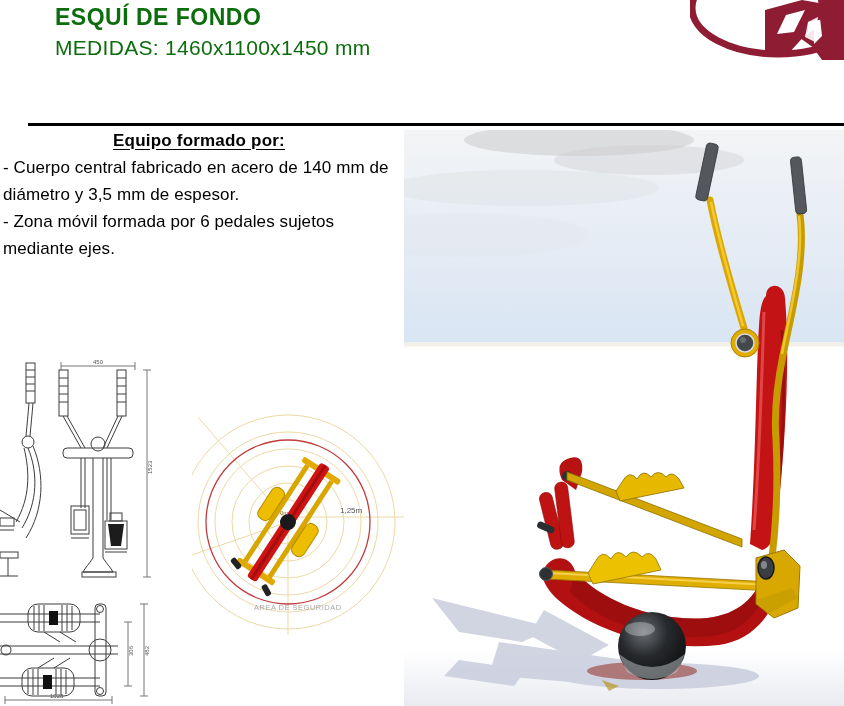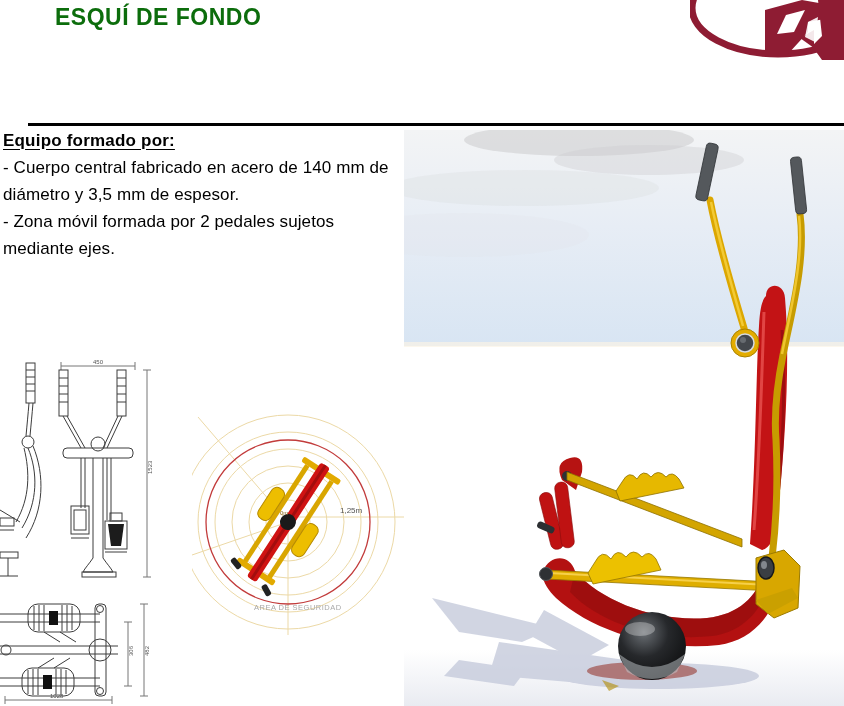--- a/index.html
+++ b/index.html
@@ -13,60 +13,61 @@
   #title-block { position:absolute; left:55px; top:2px; }
   .t1 { font-size:23px; font-weight:bold; letter-spacing:.5px; line-height:31px; }
   .t2 { font-size:21px; font-weight:bold; letter-spacing:.5px; line-height:30px; }
   .t3 { font-size:21px; font-weight:normal; letter-spacing:.3px; line-height:30px; }
   #logo-box { position:absolute; left:690px; top:0; width:154px; height:72px; overflow:hidden; }
   #header-divider { position:absolute; left:28px; top:123px; width:816px; height:3px; background:#000; }
   
   #equipment { position:absolute; left:3px; top:131px; width:392px; color:#000; }
   #equipment .hd {
     font-size:17px; font-weight:bold; text-decoration:underline;
-    text-underline-offset:3px; margin-bottom:3px; letter-spacing:.2px;
+    text-underline-offset:3px; margin-bottom:3px; letter-spacing:.2px;text-align:center;
   }
   #equipment p { font-size:17px; line-height:27px; letter-spacing:.1px; }
   
   #side-view   { position:absolute; left:0;   top:360px; }
   #front-view  { position:absolute; left:55px; top:358px; }
   #plan-view   { position:absolute; left:0;   top:596px; }
   #safety-diagram { position:absolute; left:192px; top:405px; }
   #render-panel { position:absolute; left:404px; top:130px; width:440px; height:576px; }
   svg { display:block; }
   text { font-family:"Liberation Sans", sans-serif; }
 </style>
 </head>
 <body>
 
 <div id="page">
 
   <div id="title-block" style="color:#0c6d0c;">
     <div class="t1">ESQUÍ DE FONDO</div>
+    <div class="t3">MEDIDAS: 1460x1100x1450 mm</div>
   </div>
 
   <div id="logo-box">
     <svg width="154" height="72" viewBox="0 0 154 72">
       <ellipse cx="88" cy="8" rx="86" ry="46" fill="none" stroke="#8e1c33" stroke-width="7"></ellipse>
       <g fill="#8e1c33">
         <path d="M75,10 L112,0 L140,5 L140,18 L118,22 L118,32 L98,54 L75,54 Z"></path>
         <path d="M128,0 L154,0 L154,60 L132,60 L122,46 L132,36 Z"></path>
         <path d="M110,38 L124,30 L124,48 Z"></path>
       </g>
       <path d="M96,15 L115,10 L104,32 L87,34 Z" fill="#ffffff"></path>
       <path d="M118,22 L128,17 L125,42 L115,37 Z" fill="#ffffff" opacity=".9"></path>
     </svg>
   </div>
 
   <div id="header-divider"></div>
 
   <div id="equipment">
     <div class="hd">Equipo formado por:</div>
     <p>- Cuerpo central fabricado en acero de 140 mm de diámetro y 3,5 mm de espesor.</p>
-    <p>- Zona móvil formada por 2 pedales sujetos mediante ejes.</p>
+    <p>- Zona móvil formada por 6 pedales sujetos mediante ejes.</p>
   </div>
 
   <div id="side-view">
     <svg width="56" height="218" viewBox="0 0 56 218" fill="none" stroke="#3c3c3c" stroke-width="1">
       <rect x="26" y="3" width="9" height="40"></rect>
       <line x1="26" y1="10" x2="35" y2="10"></line>
         <line x1="26" y1="17" x2="35" y2="17"></line>
       <line x1="26" y1="24" x2="35" y2="24"></line>
         <line x1="26" y1="31" x2="35" y2="31"></line>
       <path d="M29,43 C28,55 27,65 26,76"></path>

